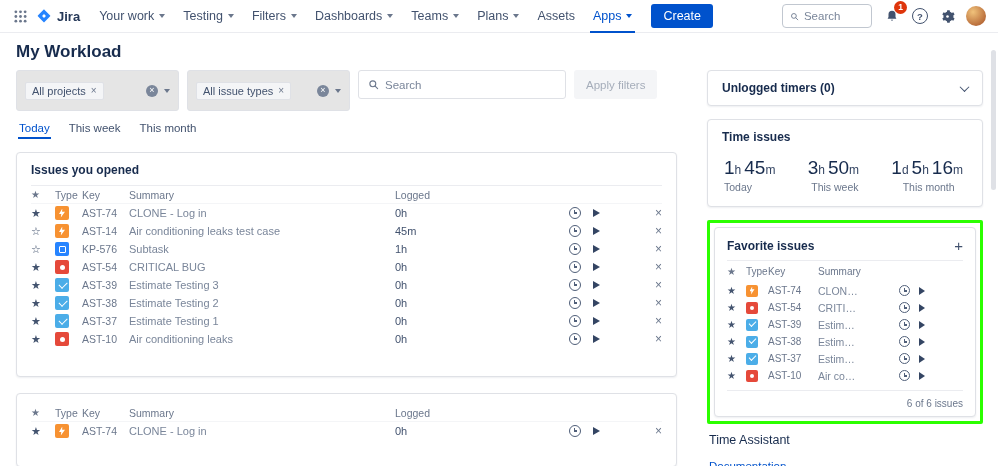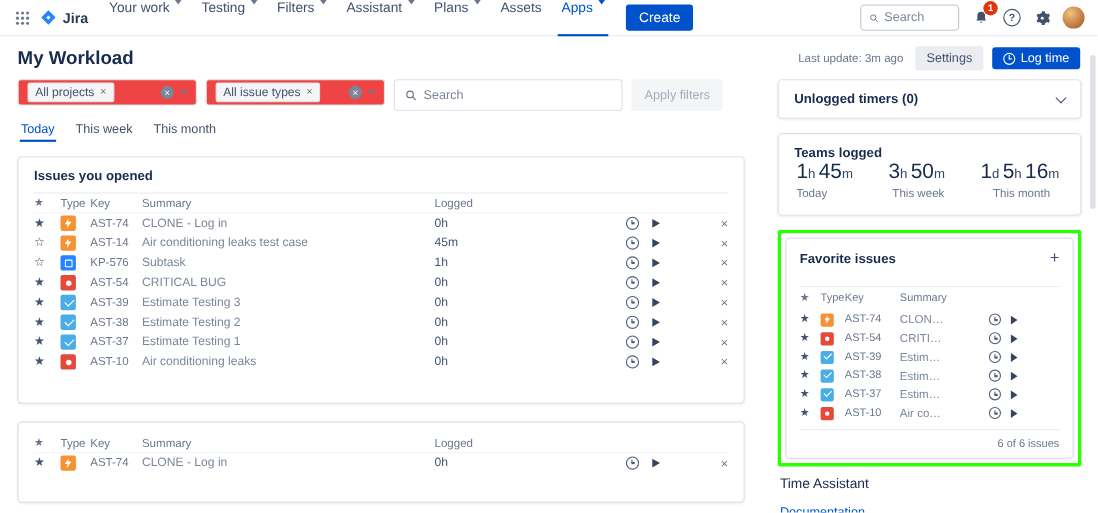--- a/index.html
+++ b/index.html
@@ -8,21 +8,21 @@
   a{text-decoration:none}
   button{font-family:inherit;cursor:pointer}
   input{font-family:inherit}
 
   
   .topbar{height:33px;display:flex;align-items:center;padding:0 12px 0 8px;border-bottom:1px solid #EBECF0;gap:2px;background:#fff}
   .icon-btn{display:inline-flex;align-items:center;justify-content:center;width:24px;height:24px;border-radius:3px;cursor:pointer;flex-shrink:0}
   .logo{display:inline-flex;align-items:center;gap:5px;padding:0 8px 0 2px;cursor:pointer}
   .logo-text{font-size:13px;font-weight:600;color:#253858}
   .primary-nav{display:flex;align-items:stretch;height:33px}
-  .nav-item{display:flex;align-items:flex-start;gap:5px;padding:0 9px;font-size:12.5px;color:#42526E;cursor:pointer;position:relative;white-space:nowrap}
+  .nav-item{display:flex;align-items:center;gap:5px;padding:0 9px;font-size:12.5px;color:#42526E;cursor:pointer;position:relative;white-space:nowrap}
   .nav-item.active{color:#0052CC}
   .nav-item.active::after{content:"";position:absolute;left:6px;right:6px;bottom:0;height:2px;background:#0052CC}
   .chev{width:0;height:0;border-left:3.5px solid transparent;border-right:3.5px solid transparent;border-top:4px solid #6B778C;display:inline-block}
   .nav-item.active .chev{border-top-color:#0052CC}
   .create-btn{margin-left:8px;background:#0052CC;color:#fff;border:none;border-radius:3px;font-size:12.5px;font-weight:500;padding:5px 12px}
   .topbar-right{margin-left:auto;display:flex;align-items:center;gap:10px}
   .topbar-search{display:flex;align-items:center;gap:5px;border:1px solid #C1C7D0;border-radius:4px;height:24px;padding:0 7px;width:90px;background:#fff}
   .topbar-search input{border:none;outline:none;width:100%;font-size:11.5px;color:#42526E;background:transparent}
   .topbar-search input::placeholder{color:#7A869A}
   .bell-wrap{position:relative;display:inline-flex;width:20px;height:20px;align-items:center;justify-content:center;cursor:pointer}
@@ -40,21 +40,21 @@
   .btn-logtime .icon-clock{border-color:#fff;width:11px;height:11px}
   .btn-logtime .icon-clock::before,.btn-logtime .icon-clock::after{background:#fff}
 
   
   .page{display:flex;gap:30px;padding:0 15px 0 16px;align-items:flex-start}
   .main{width:661px;flex-shrink:0}
   .sidebar{flex:1;min-width:0}
 
   
   .filter-row{display:flex;gap:8px;margin-bottom:9px}
-  .filter-select{display:flex;align-items:center;gap:6px;border:1px solid #DFE1E6;border-radius:3px;height:24px;padding:0 8px;width:163px;cursor:pointer;background:#ef4444}
+  .filter-select{display:flex;align-items:center;gap:6px;border:1px solid #DFE1E6;border-radius:3px;height:41px;padding:0 8px;width:163px;cursor:pointer;background:#e5e5e5}
   .chip{display:inline-flex;align-items:center;gap:5px;background:#F4F5F7;border:1px solid #DFE1E6;border-radius:2px;padding:2px 6px;font-size:11px;color:#42526E;white-space:nowrap}
   .chip-x{font-size:10px;color:#6B778C;cursor:pointer;line-height:1}
   .fspacer{flex:1}
   .clear-icon{width:12px;height:12px;border-radius:50%;background:#7A869A;color:#fff;font-size:9px;line-height:1;display:inline-flex;align-items:center;justify-content:center;cursor:pointer;flex-shrink:0}
   .filter-search{display:flex;align-items:center;gap:6px;border:1px solid #DFE1E6;border-radius:3px;height:29px;padding:0 9px;width:208px;background:#fff}
   .filter-search input{border:none;outline:none;flex:1;font-size:11.5px;color:#42526E;min-width:0;background:transparent}
   .filter-search input::placeholder{color:#7A869A}
   .btn-apply{background:#F4F5F7;color:#A5ADBA;border:none;border-radius:3px;font-size:11.5px;padding:0 12px;height:29px;cursor:default}
 
   
@@ -96,30 +96,30 @@
   .icon-clock{width:12px;height:12px;border:1.3px solid #505F79;border-radius:50%;position:relative;display:inline-block;cursor:pointer;flex-shrink:0}
   .icon-clock::before{content:"";position:absolute;left:4.1px;top:1.9px;width:1.3px;height:3.6px;background:#505F79}
   .icon-clock::after{content:"";position:absolute;left:4.1px;top:4.4px;width:3.1px;height:1.3px;background:#505F79}
   .icon-play{width:0;height:0;border-top:4.5px solid transparent;border-bottom:4.5px solid transparent;border-left:7.5px solid #344563;cursor:pointer;display:inline-block}
 
   
   .scard{border:1px solid #DFE1E6;border-radius:4px;background:#fff;box-shadow:0 1px 2px rgba(9,30,66,.07);padding:10px 14px;margin-bottom:13px}
   .scard-header{display:flex;align-items:center;justify-content:space-between}
   .scard-title{font-size:12px;font-weight:700;color:#172B4D}
   .chev-down{width:7px;height:7px;border-right:1.8px solid #42526E;border-bottom:1.8px solid #42526E;transform:rotate(45deg) translate(-1px,-1px);cursor:pointer}
-  .stats{display:flex;justify-content:space-between;padding:0 2px 3px}
+  .stats{display:flex;justify-content:space-between;margin-top:13px;padding:0 2px 3px}
   .stat .val{color:#172B4D;white-space:nowrap}
   .stat .num{font-size:19px}
   .stat .unit{font-size:12px;margin-right:3px;color:#344563}
   .stat .label{font-size:10.5px;color:#6B778C;margin-top:2px}
   .stat:nth-child(2) .label,.stat:nth-child(3) .label{text-align:center}
 
   .fav-annotation{border:3px solid #2BFF00;border-radius:2px;padding:4px;margin-bottom:9px}
   .fav-card{border:1px solid #DFE1E6;border-radius:4px;background:#fff;padding:10px 12px 7px;box-shadow:0 1px 2px rgba(9,30,66,.07)}
-  .fav-header{display:flex;align-items:center;justify-content:space-between;padding-bottom:18px;border-bottom:1px solid #EBECF0}
+  .fav-header{display:flex;align-items:center;justify-content:space-between;padding-bottom:7px;border-bottom:1px solid #EBECF0}
   .add-fav{font-size:15px;color:#42526E;cursor:pointer;line-height:1}
   .fav .trow{height:17px;font-size:10.5px}
   .fav .thead{height:21px;border-bottom:none;font-size:10px}
   .fav .c-star{width:19px;font-size:10px}
   .fav .c-type{width:22px}
   .fav .c-type .type-icon{width:12px;height:12px}
   .fav .c-type .type-orange::after{left:3.5px;top:2px;width:5px;height:8px}
   .fav .c-type .type-bug::after{inset:4px}
   .fav .c-type .type-task::after{left:2.5px;top:2.5px;width:6px;height:3px}
   .fav .c-key{width:50px;font-size:10px}
@@ -167,21 +167,25 @@
       </div>
       <div class="nav-item">
         <span>Testing</span>
         <span class="chev"></span>
       </div>
       <div class="nav-item">
         <span>Filters</span>
         <span class="chev"></span>
       </div>
       <div class="nav-item">
-        <span>Assistant</span>
+        <span>Dashboards</span>
+        <span class="chev"></span>
+      </div>
+      <div class="nav-item">
+        <span>Teams</span>
         <span class="chev"></span>
       </div>
       <div class="nav-item">
         <span>Plans</span>
         <span class="chev"></span>
       </div>
       <div class="nav-item">
         <span>Assets</span>
       </div>
       <div class="nav-item active">
@@ -211,28 +215,20 @@
           <path fill="#42526E" d="M12 8a4 4 0 1 0 0 8 4 4 0 0 0 0-8zm9.5 4c0-.6-.07-1.2-.2-1.77l2-1.53-2-3.4-2.33 1a9 9 0 0 0-3.05-1.77L15.5 2h-4l-.42 2.53A9 9 0 0 0 8.03 6.3l-2.33-1-2 3.4 2 1.53a9 9 0 0 0 0 3.54l-2 1.53 2 3.4 2.33-1a9 9 0 0 0 3.05 1.77L11.5 22h4l.42-2.53a9 9 0 0 0 3.05-1.77l2.33 1 2-3.4-2-1.53c.13-.57.2-1.17.2-1.77z"></path>
           <circle cx="12" cy="12" r="2.1" fill="#fff"></circle>
         </svg>
     </span>
     <span class="avatar"></span>
   </div>
 </nav>
 
 <div class="header-row">
   <h1 class="page-title">My Workload</h1>
-  <div class="header-controls">
-    <span class="last-update">Last update: 3m ago</span>
-    <button class="btn-settings">Settings</button>
-    <button class="btn-logtime">
-      <span class="icon-clock"></span>
-      <span>Log time</span>
-    </button>
-  </div>
 </div>
 
 <div class="page">
   <div class="main">
 
     <div class="filter-row">
       <div class="filter-select">
         <span class="chip">
           <span>All projects</span>
           <span class="chip-x">×</span>
@@ -422,21 +418,21 @@
   <aside class="sidebar">
 
     <section class="scard">
       <div class="scard-header">
         <span class="scard-title">Unlogged timers (0)</span>
         <span class="chev-down"></span>
       </div>
     </section>
 
     <section class="scard">
-      <div class="scard-title">Teams logged</div>
+      <div class="scard-title">Time issues</div>
       <div class="stats">
           <div class="stat">
             <div class="val"><span class="num">1</span><span class="unit">h</span><span class="num">45</span><span class="unit">m</span></div>
             <div class="label">Today</div>
           </div>
           <div class="stat">
             <div class="val"><span class="num">3</span><span class="unit">h</span><span class="num">50</span><span class="unit">m</span></div>
             <div class="label">This week</div>
           </div>
           <div class="stat">

